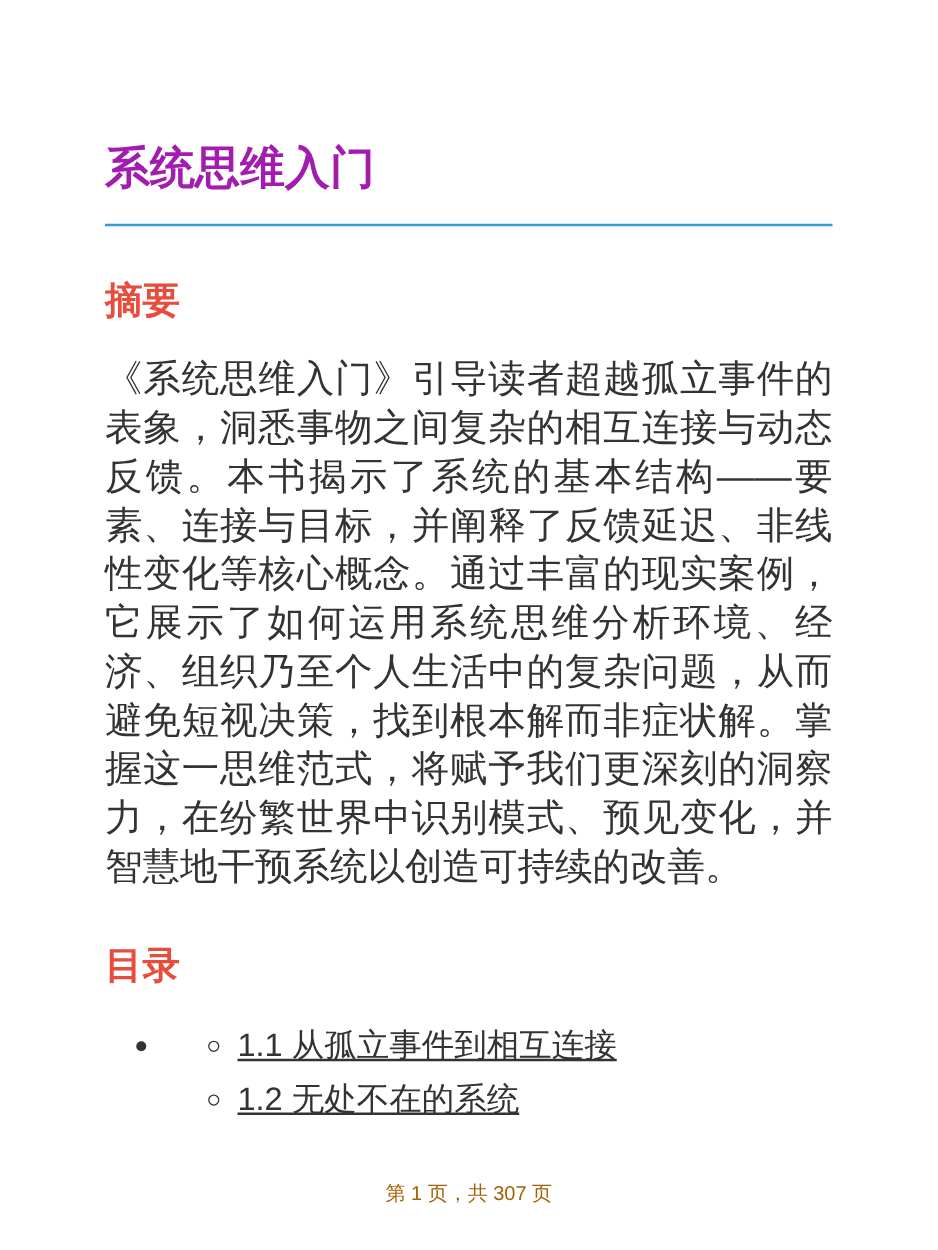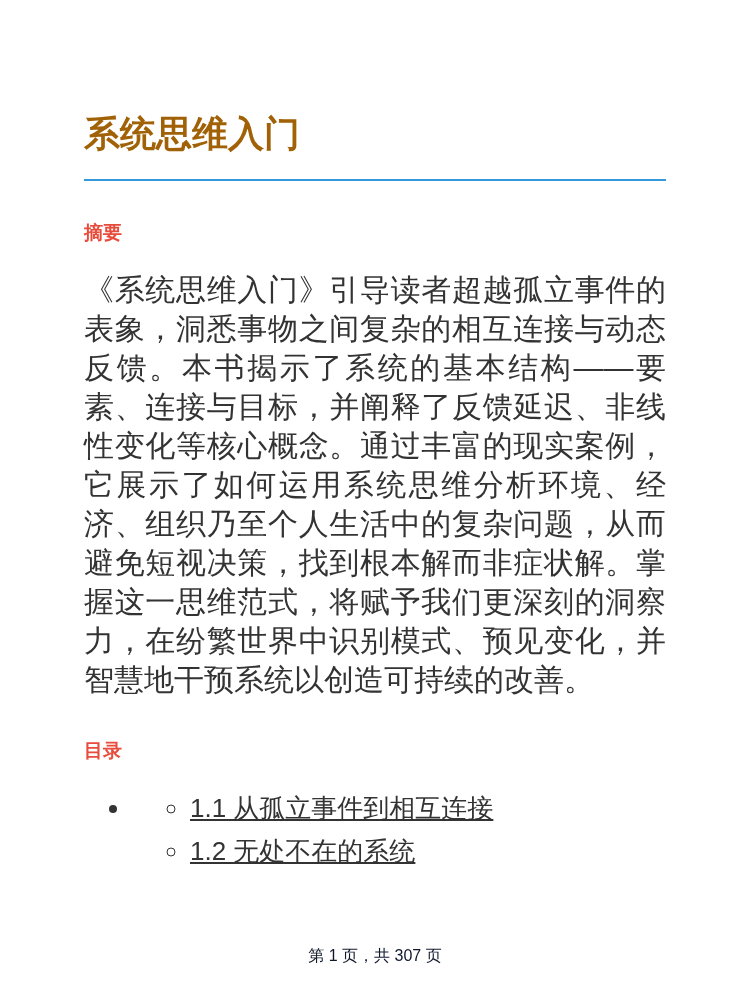--- a/index.html
+++ b/index.html
@@ -16,27 +16,27 @@
     color: #333333;
   }
   .page {
     padding: 112px 84px 0 84px;
     box-sizing: border-box;
   }
   .doc-title {
     font-size: 36px;
     line-height: 1.2;
     font-weight: 700;
-    color: #a16207;
+    color: #a21caf;
     margin: 0 0 40px 0;
     padding-bottom: 24px;
     border-bottom: 2px solid #3498db;
   }
   .section-heading {
-    font-size: 19px;
+    font-size: 30px;
     line-height: 1.3;
     font-weight: 700;
     color: #e74c3c;
     margin: 40px 0 24px 0;
   }
   .abstract-text {
     font-size: 30px;
     line-height: 39px;
     text-align: justify;
     color: #333333;
@@ -60,21 +60,21 @@
     margin-top: 4px;
   }
   .page-footer {
     position: absolute;
     left: 0;
     bottom: 36px;
     width: 100%;
     text-align: center;
     font-size: 16px;
     line-height: 16px;
-    color: #0f172a;
+    color: #a16207;
   }
 </style>
 </head>
 <body>
 
 <div class="page">
 
   <h1 class="doc-title">系统思维入门</h1>
 
   <h2 class="section-heading">摘要</h2>

